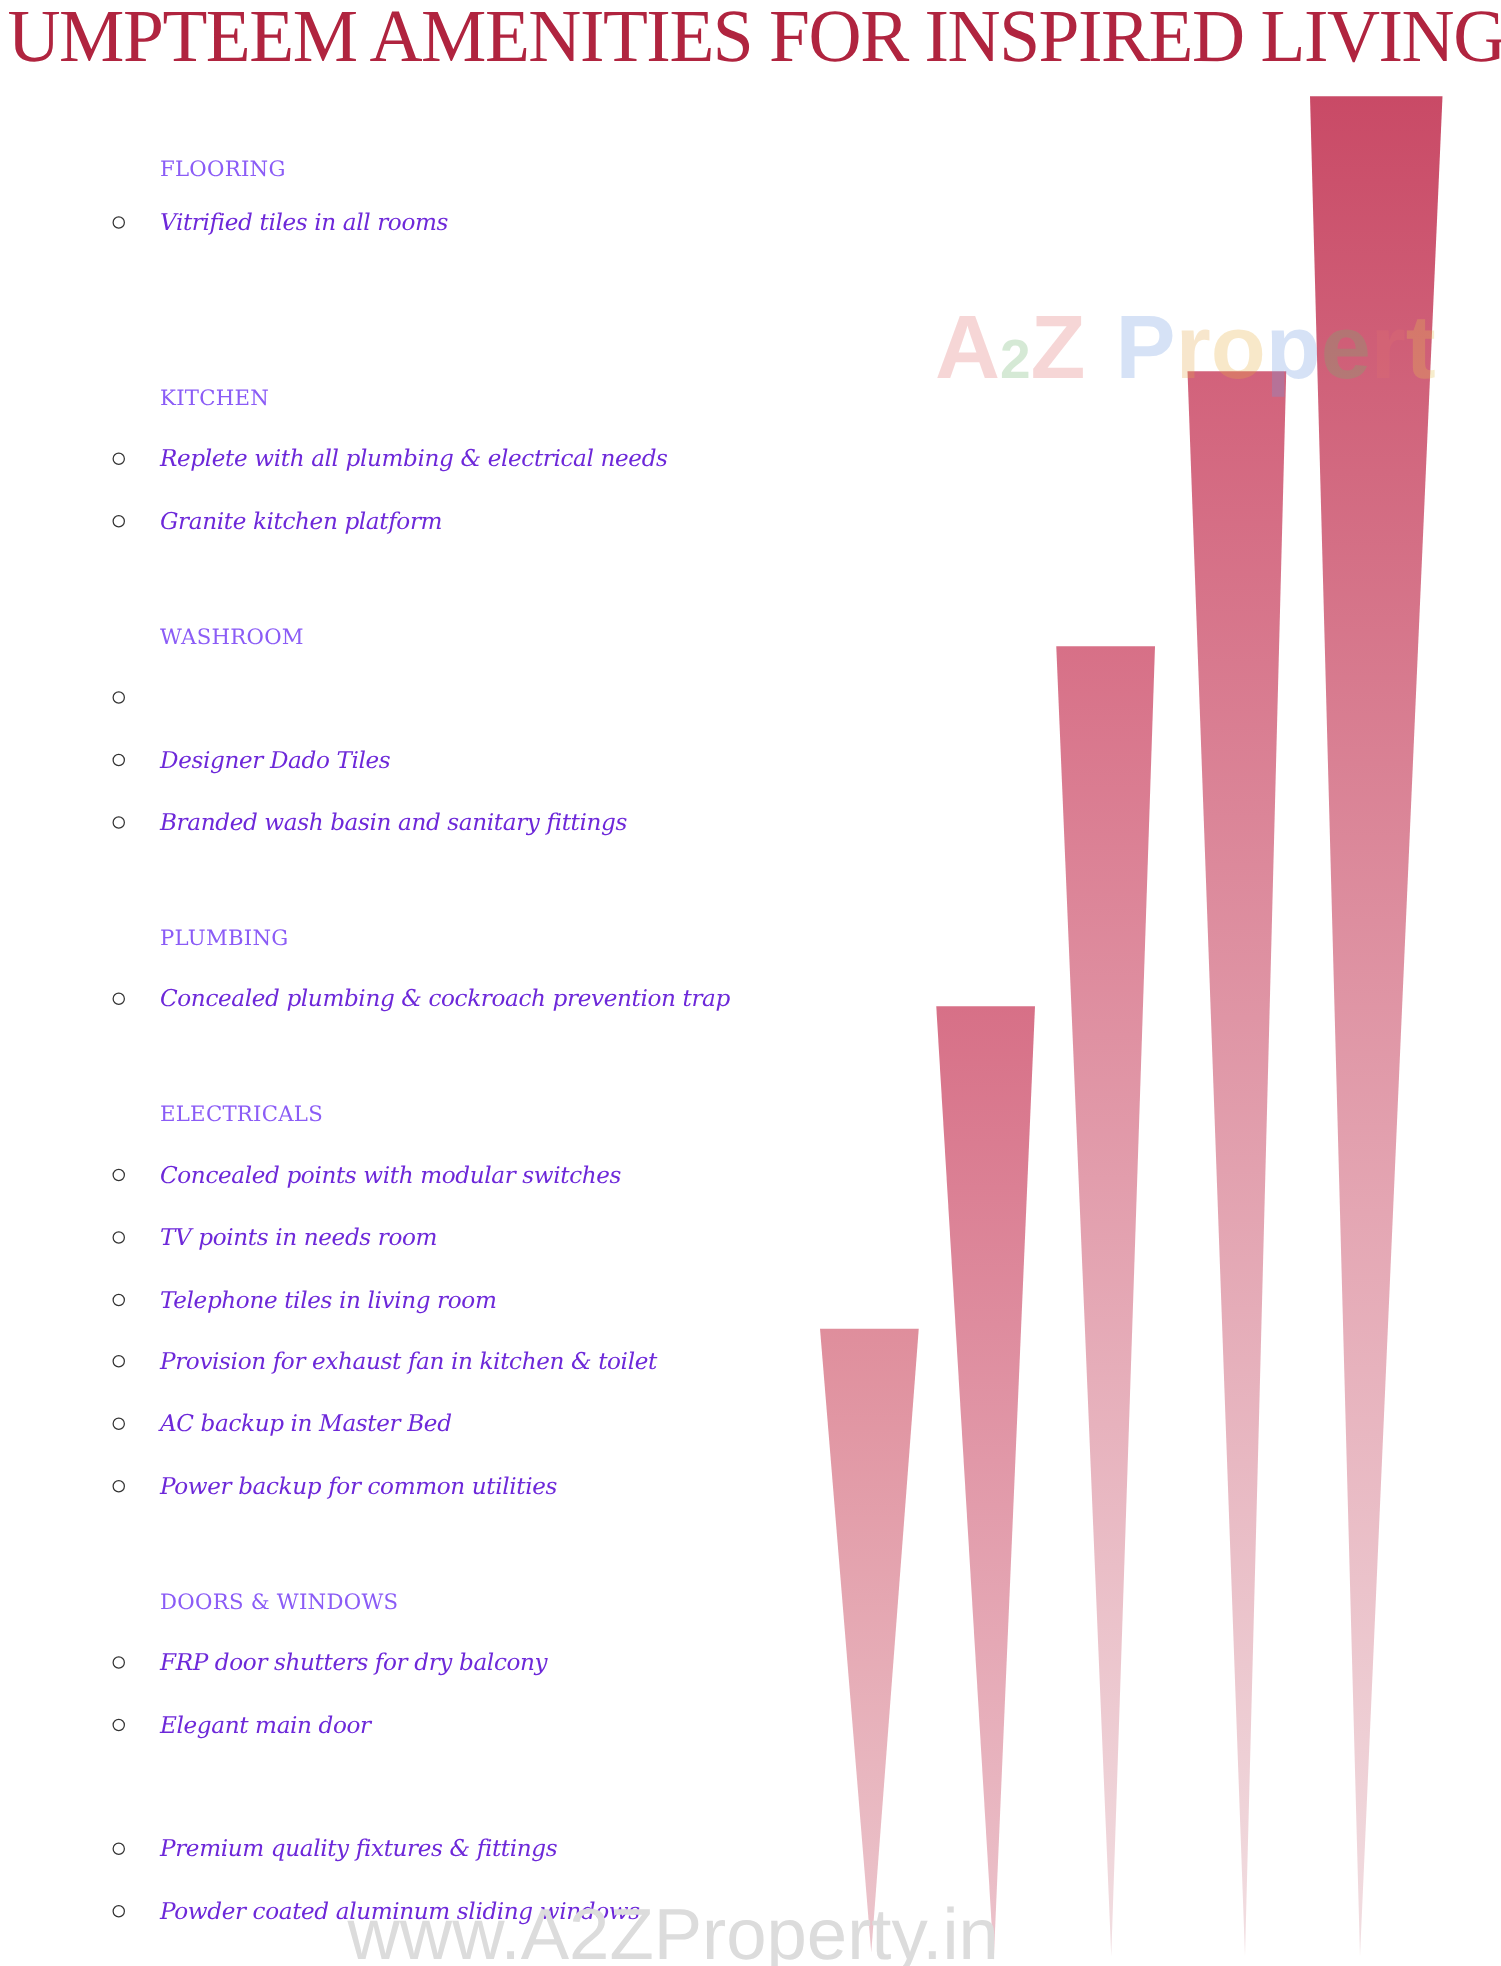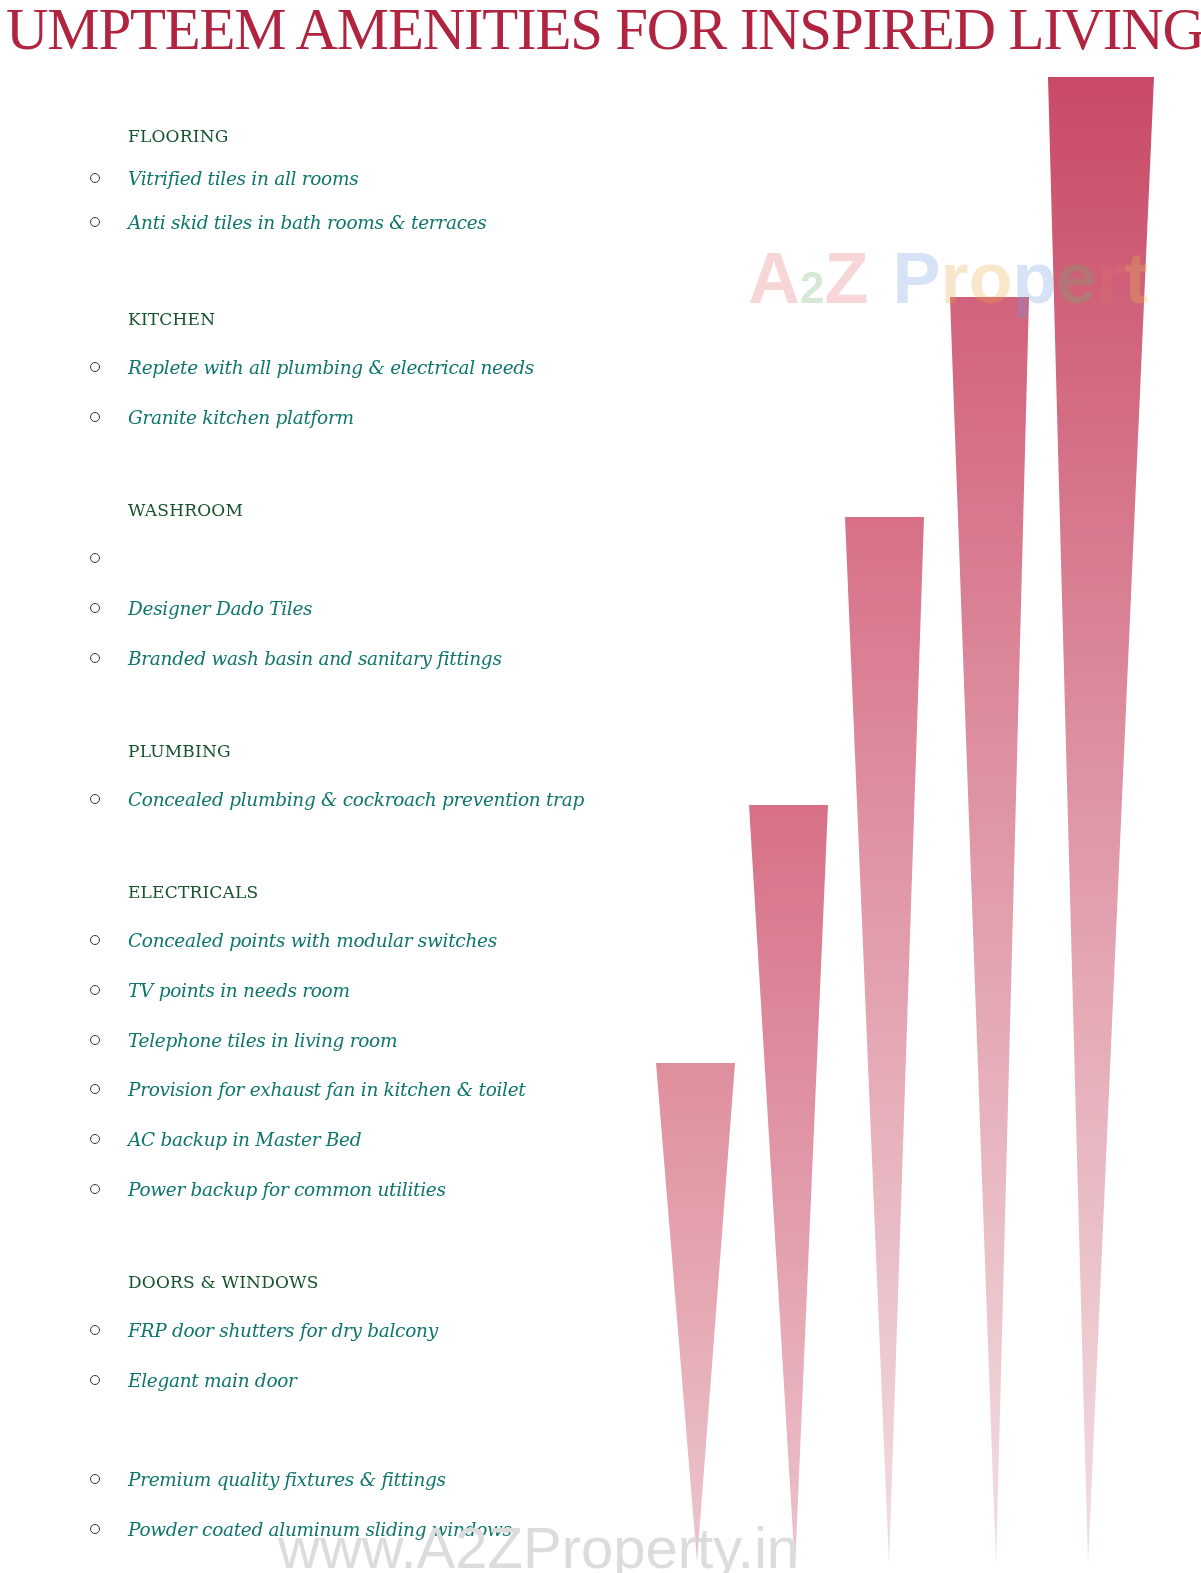--- a/index.html
+++ b/index.html
@@ -17,24 +17,24 @@
   .watermark-top .p { color: #6f9be0; margin-left: 24px; }
   .watermark-top .r1 { color: #e6a94a; }
   .watermark-top .o1 { color: #e8b040; }
   .watermark-top .p2 { color: #6f9be0; }
   .watermark-top .e1 { color: #6db36d; }
   .watermark-top .r2 { color: #e07070; }
   .watermark-top .t1 { color: #e6c050; }
   .watermark-bottom { position: absolute; left: 278px; top: 1518px; font-family: "Liberation Sans", sans-serif;
                       font-size: 58px; line-height: 60px; color: #dcdcdc; white-space: nowrap; }
   .content { position: absolute; left: 0; top: 0; width: 640px; height: 1573px; }
-  .section-heading { position: absolute; left: 128px; font-size: 17px; line-height: 22px; color: #14532d; letter-spacing: 0.2px; }
+  .section-heading { position: absolute; left: 128px; font-size: 17px; line-height: 22px; color: #8b5cf6; letter-spacing: 0.2px; }
   .item { position: absolute; left: 88px; height: 26px; display: flex; align-items: center; }
   .bullet { width: 10px; height: 10px; border: 1.3px solid #333; border-radius: 50%; box-sizing: border-box; margin-left: 2px; margin-right: 28px; }
-  .item-text { font-family: "DejaVu Serif", serif; font-style: italic; font-size: 18.5px; color: #0f766e; white-space: nowrap; letter-spacing: -0.3px; }
+  .item-text { font-family: "DejaVu Serif", serif; font-style: italic; font-size: 18.5px; color: #6d28d9; white-space: nowrap; letter-spacing: -0.3px; }
 </style>
 </head>
 <body>
 
 <div class="bars">
   <svg width="1201" height="1573" viewBox="0 0 1201 1573" xmlns="http://www.w3.org/2000/svg">
     <defs>
       <linearGradient id="g1" x1="0" y1="0" x2="0" y2="1">
         <stop offset="0" stop-color="#df8e9c"></stop>
           <stop offset="1" stop-color="#ecc6cd"></stop>
@@ -70,24 +70,20 @@
 </div>
 
 <div class="title">UMPTEEM AMENITIES FOR INSPIRED LIVING</div>
 
 <div class="content">
 
   <div class="section-heading" style="top:125px">FLOORING</div>
   <div class="item" style="top:165px">
       <span class="bullet"></span>
       <span class="item-text">Vitrified tiles in all rooms</span>
-    </div>
-  <div class="item" style="top:209px">
-      <span class="bullet"></span>
-      <span class="item-text">Anti skid tiles in bath rooms &amp; terraces</span>
     </div>
 
   <div class="section-heading" style="top:308px">KITCHEN</div>
   <div class="item" style="top:354px">
       <span class="bullet"></span>
       <span class="item-text">Replete with all plumbing &amp; electrical needs</span>
     </div>
   <div class="item" style="top:404px">
       <span class="bullet"></span>
       <span class="item-text">Granite kitchen platform</span>

